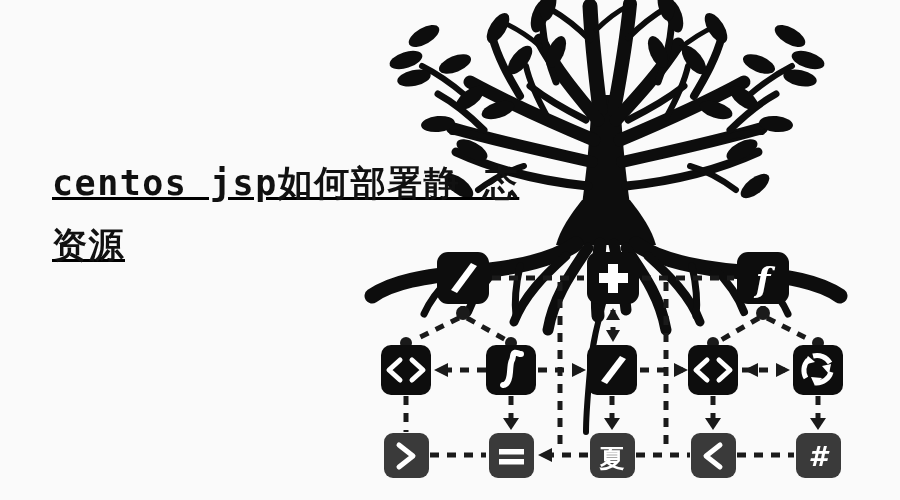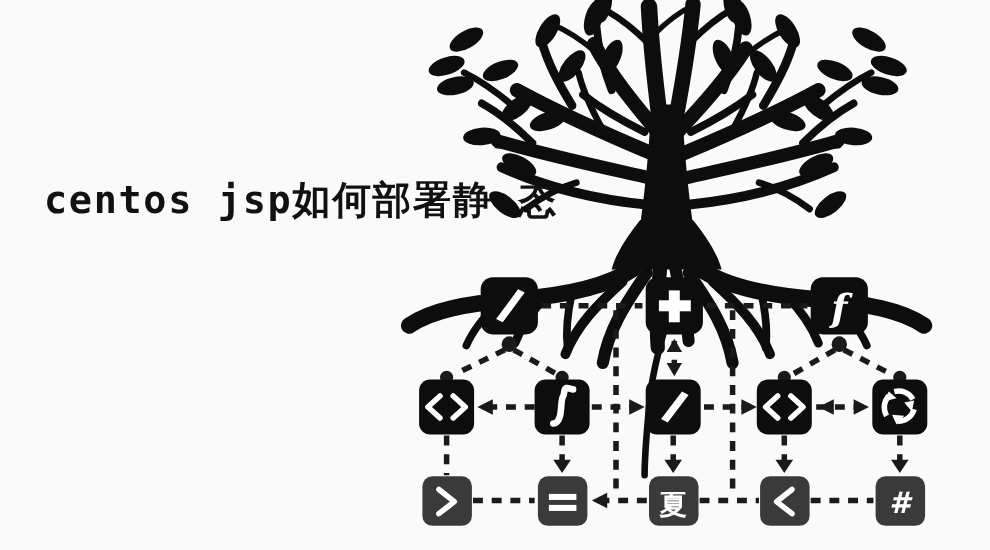--- a/index.html
+++ b/index.html
@@ -29,24 +29,25 @@
     height: 500px;
   }
   #artwork svg {
     display: block;
     width: 900px;
     height: 500px;
   }
   
   #title-block {
     position: absolute;
-    left: 40px;
+    left: 52px;
     top: 152px;
     width: 520px;
     z-index: 5;
+    text-decoration: underline;
   }
   .title-line {
     font-family: "DejaVu Sans Mono", "Liberation Mono", monospace;
     font-weight: bold;
     font-size: 35px;
     line-height: 62px;
     letter-spacing: 1.5px;
     color: #111111;
     white-space: nowrap;
   }
@@ -342,15 +343,16 @@
         <g>
           <rect x="796" y="433" width="45" height="45" rx="9" fill="#3a3a3a"></rect>
           <text x="818" y="466" text-anchor="middle" fill="#ffffff" font-family="DejaVu Sans, sans-serif" font-size="27" font-style="italic" font-weight="bold">#</text>
         </g>
       </g>
     </svg>
   </div>
 
   <div id="title-block">
     <div class="title-line">centos jsp如何部署静 态</div>
+    <div class="title-line">资源</div>
   </div>
 
 </div>
 
 </body></html>

